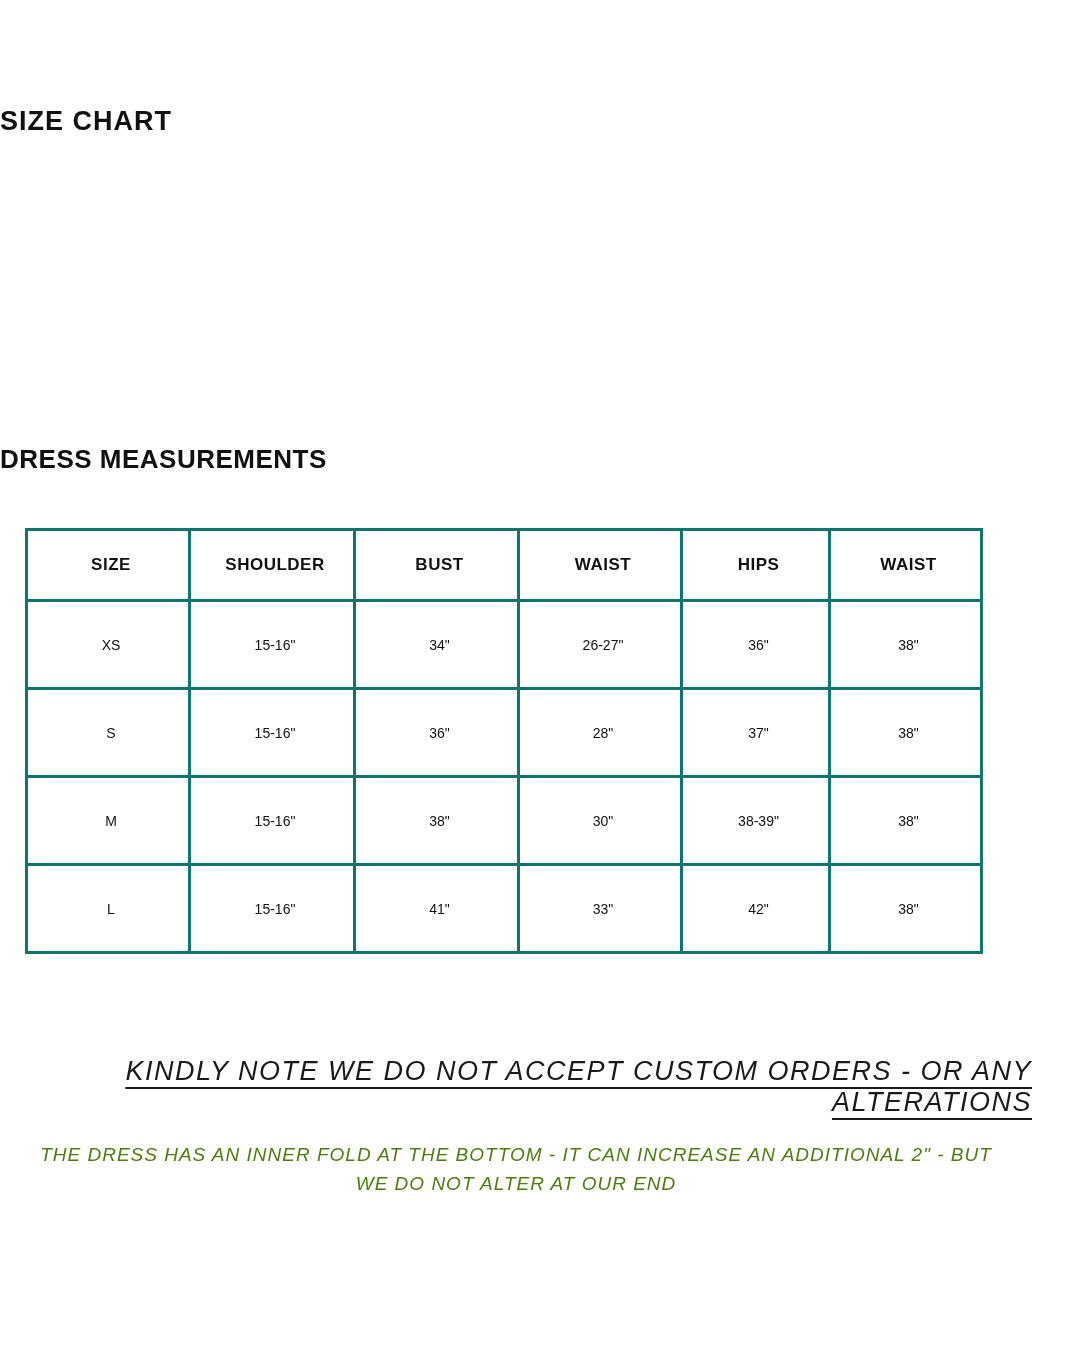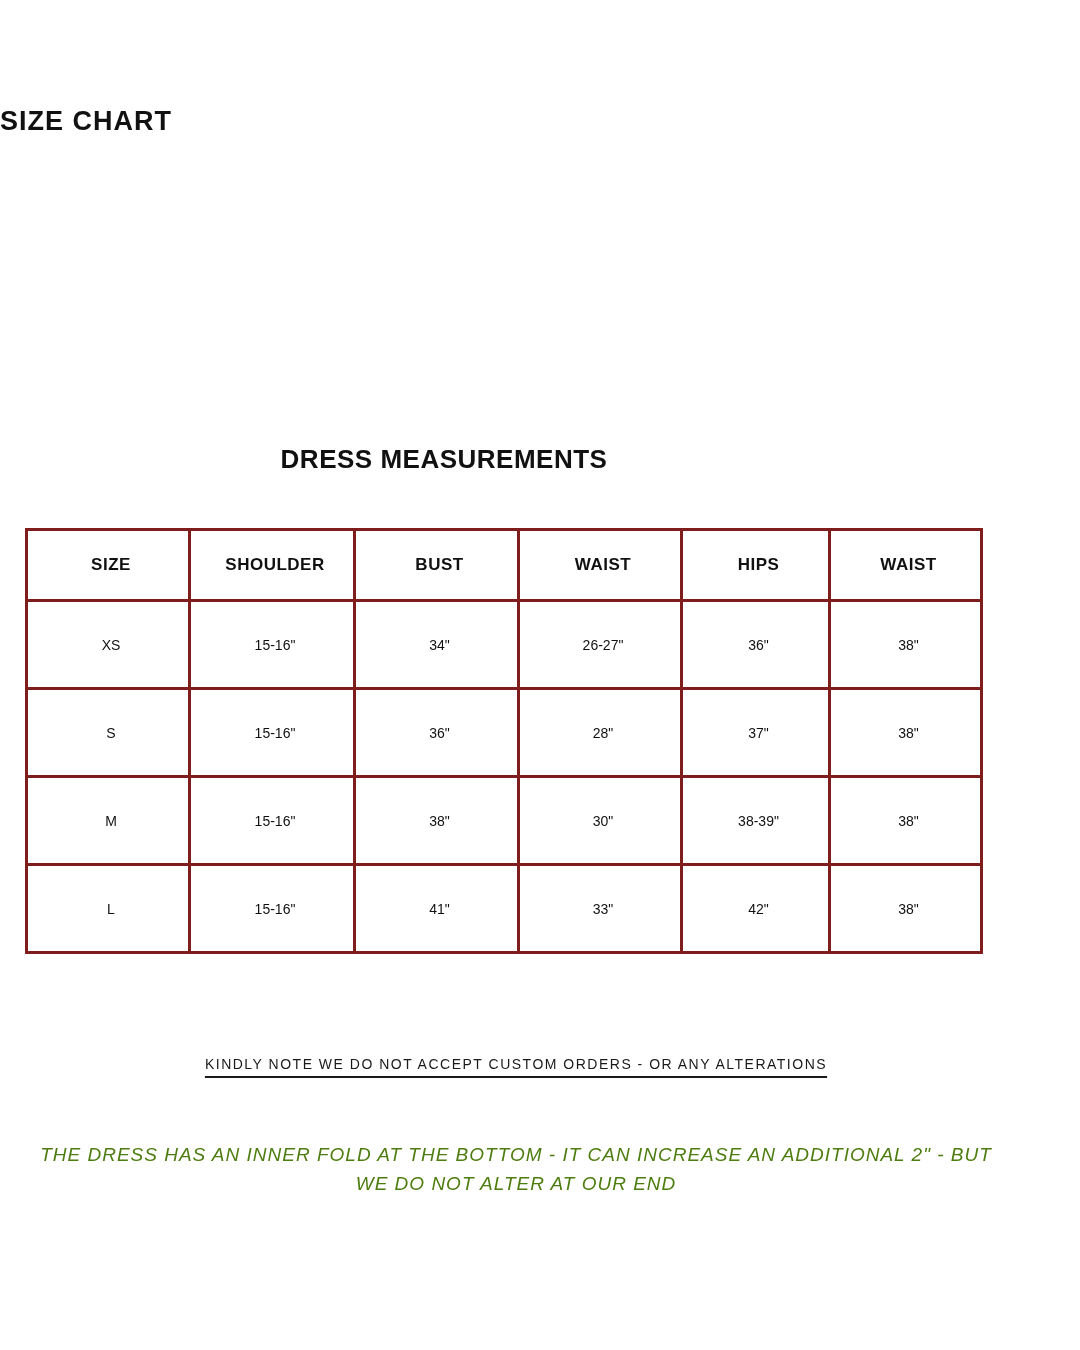--- a/index.html
+++ b/index.html
@@ -39,37 +39,37 @@
     text-decoration: underline;
     text-decoration-thickness: 2px;
     text-underline-offset: 7px;
     color: #1a1a1a;
   }
   .table-heading {
     position: absolute;
     top: 444px;
     left: 0;
     width: 888px;
-    text-align: center;
+    text-align: left;
     font-size: 26px;
     font-weight: 700;
     letter-spacing: 0.5px;
     color: #111111;
   }
   table.size-table {
     position: absolute;
     top: 528px;
     left: 25px;
     width: 955px;
     border-collapse: collapse;
     table-layout: fixed;
   }
   table.size-table th,
   table.size-table td {
-    border: 3px solid #7f1d1d;
+    border: 3px solid #0f766e;
     text-align: center;
     vertical-align: middle;
     background: #ffffff;
     overflow: hidden;
     padding-left: 7px;
   }
   table.size-table th {
     height: 66px;
     font-size: 17px;
     font-weight: 700;
@@ -84,22 +84,23 @@
   col.c1 { width: 165px; }
   col.c2 { width: 164px; }
   col.c3 { width: 163px; }
   col.c4 { width: 148px; }
   col.c5 { width: 152px; }
   .footer-note-1 {
     position: absolute;
     top: 1056px;
     left: 0;
     width: 1032px;
-    text-align: center;
-    font-size: 14px;
+    text-align: right;
+    font-size: 27px;
+    font-style: italic;
     letter-spacing: 1.5px;
     text-decoration: underline;
     text-decoration-thickness: 2px;
     text-underline-offset: 7px;
     color: #1a1a1a;
   }
   .footer-note-2 {
     position: absolute;
     top: 1140px;
     left: 24px;

